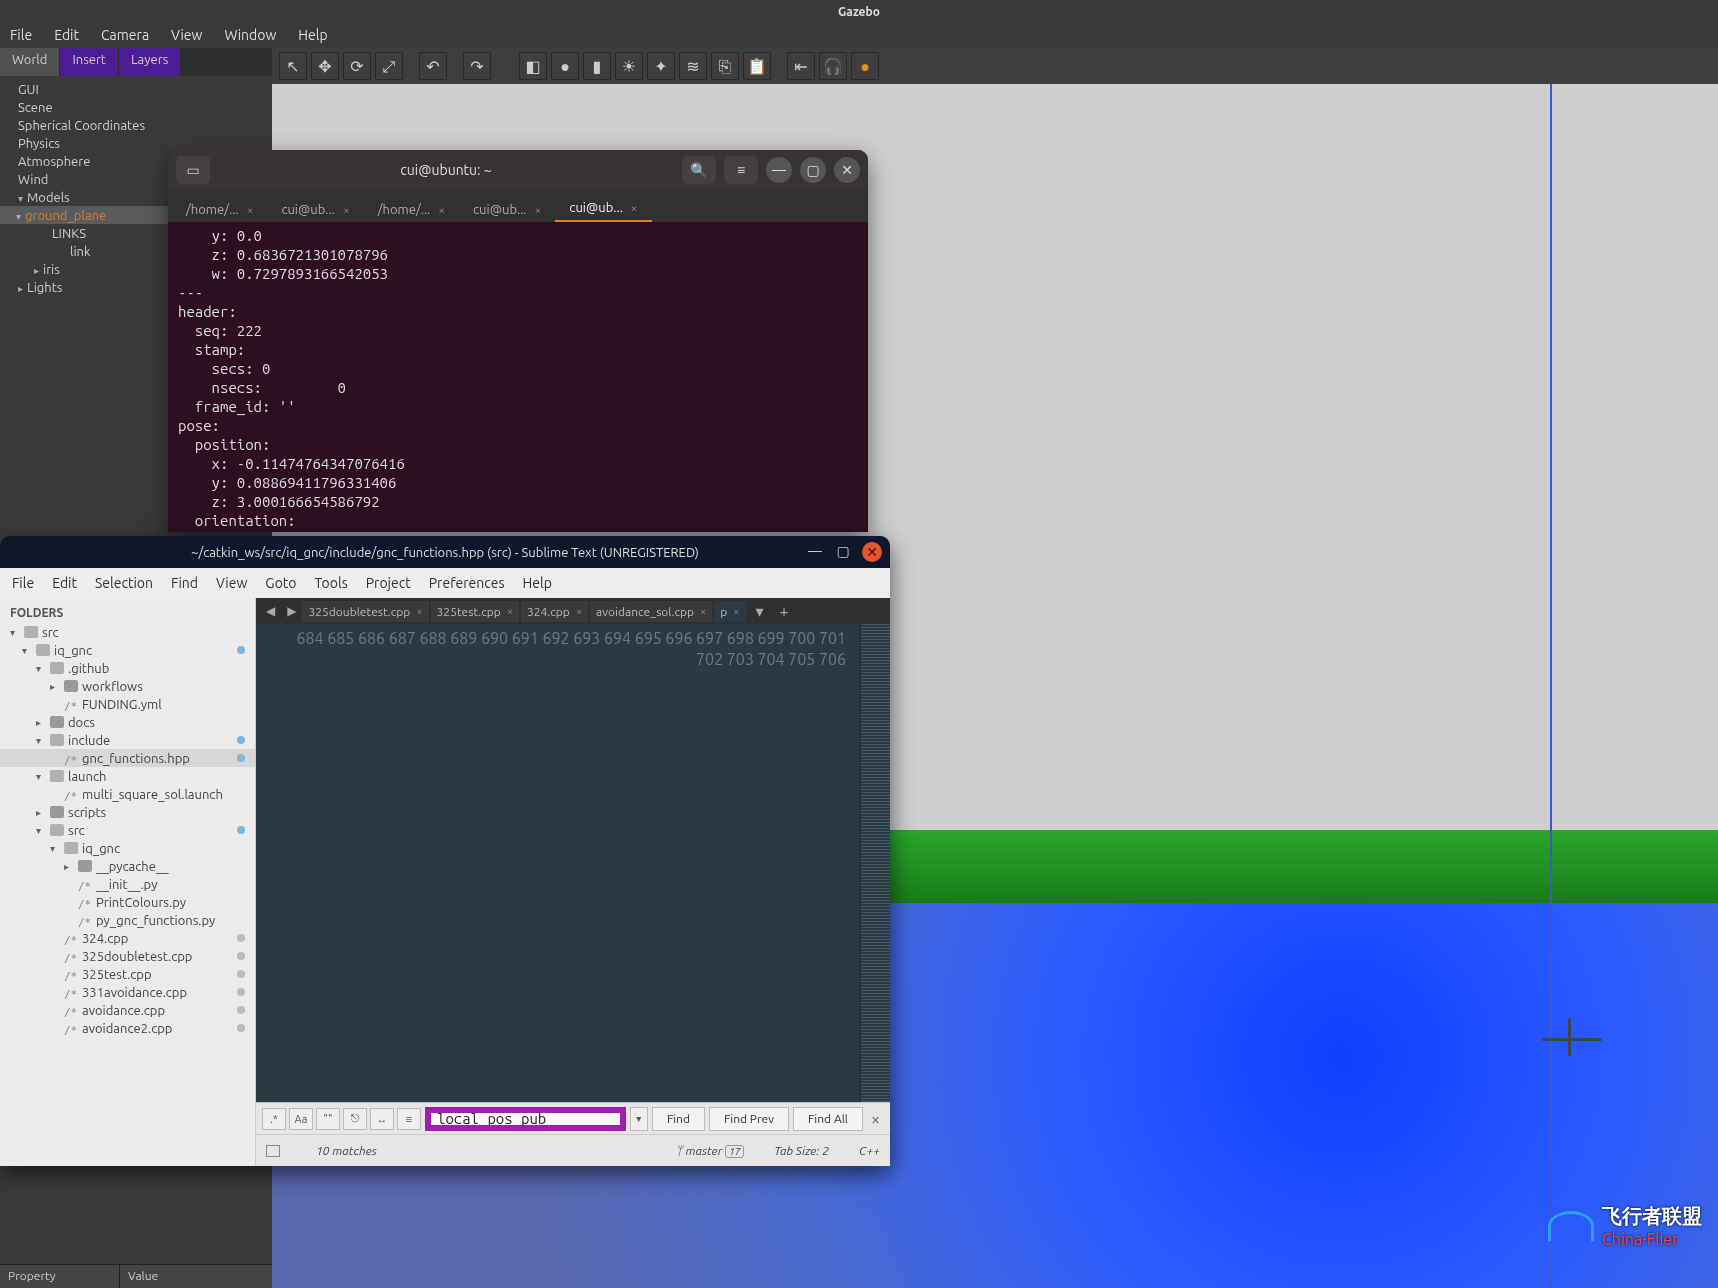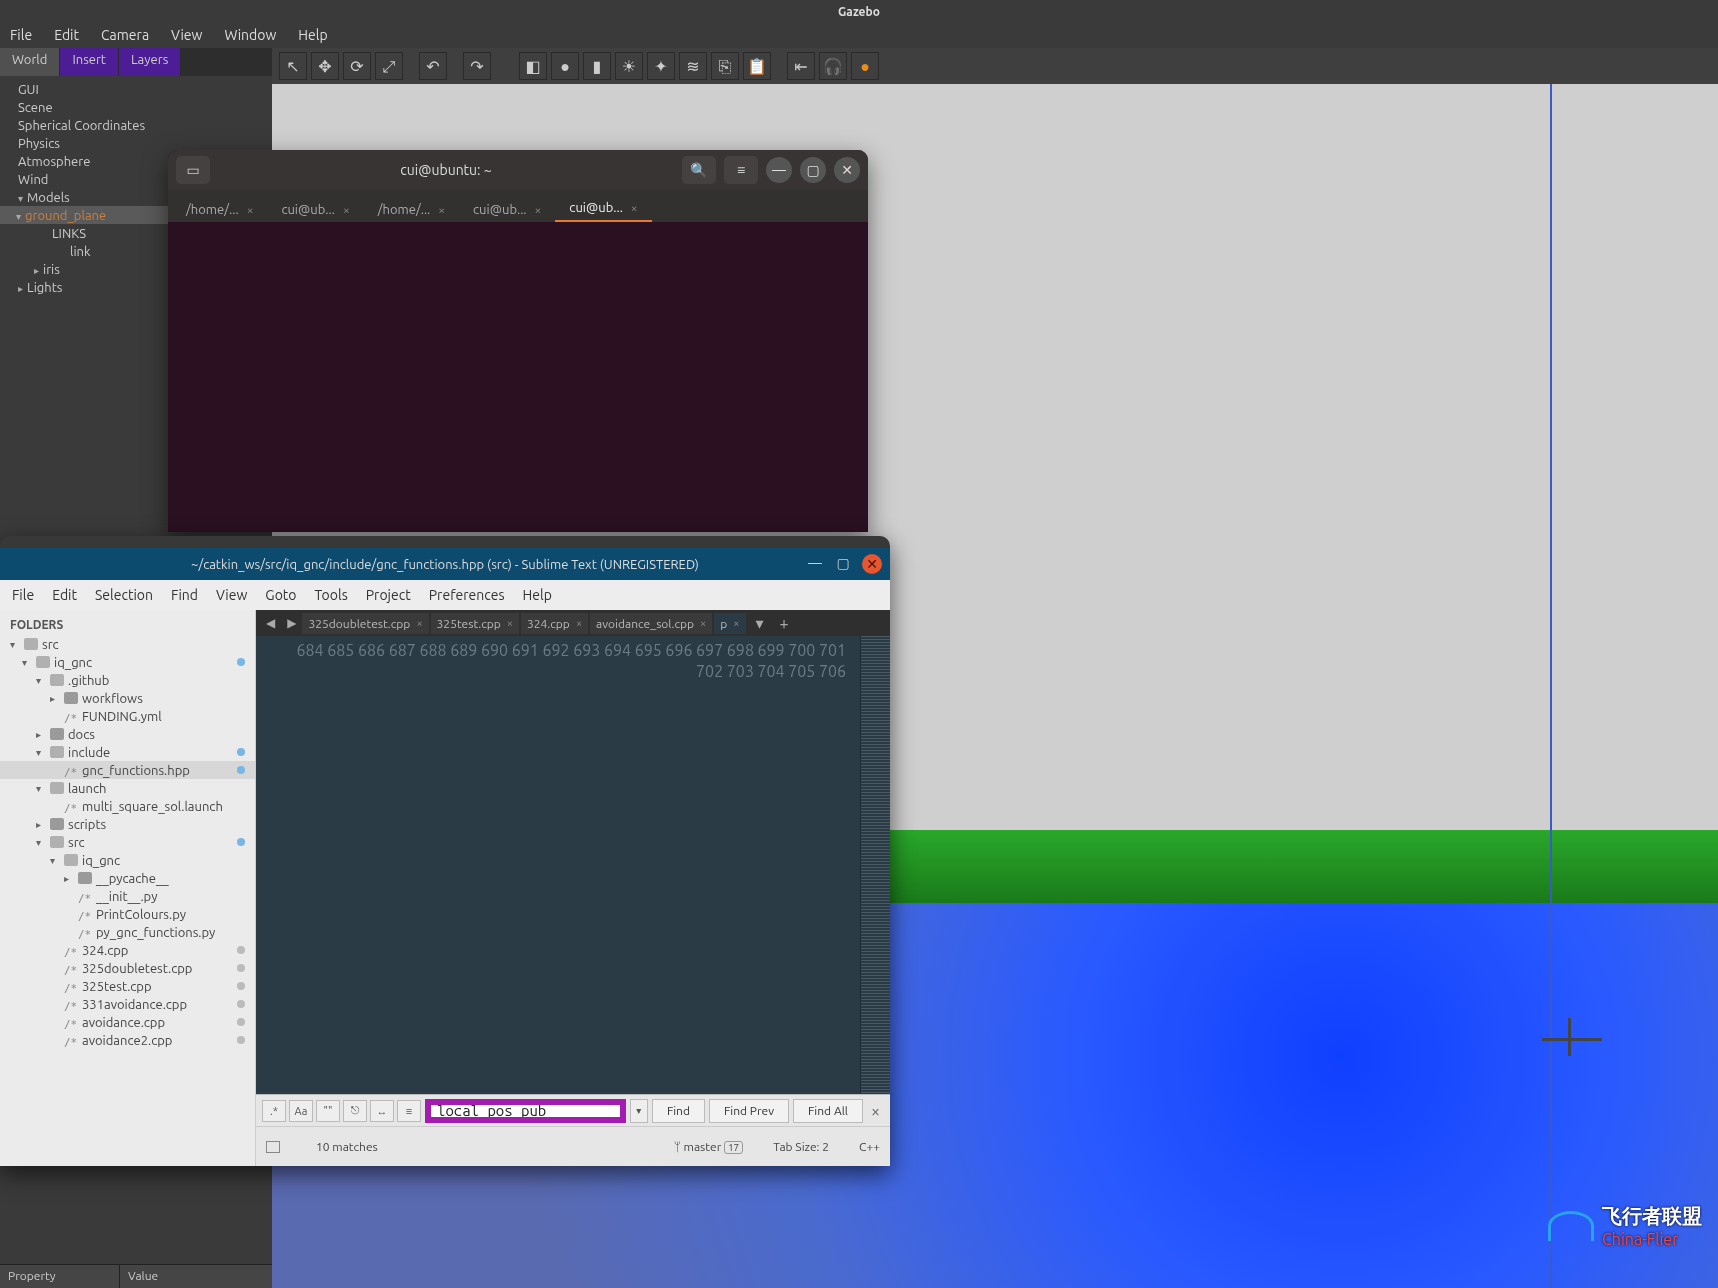--- a/index.html
+++ b/index.html
@@ -49,21 +49,21 @@
 .term-title-text { flex:1; text-align:center; color:#ddd; font-size:14px; }
 .term-close { width:26px;height:26px;border-radius:50%;background:#555;color:#ddd;display:flex;align-items:center;justify-content:center;font-size:14px;}
 .term-tabs { height:32px; background:#333030; display:flex; align-items:flex-end; padding:0 4px; }
 .term-tab { padding:6px 14px; color:#aaa; font-size:13px; display:flex; align-items:center; gap:8px;}
 .term-tab.active { color:#eee; border-bottom:2px solid #e47b2e; }
 .term-tab-x { color:#888; font-size:12px;}
 .term-body { padding:4px 10px; font-family:"Ubuntu Mono",monospace; font-size:15px; color:#ddd; line-height:19px; white-space:pre; background:#2e0f22; height:calc(100% - 72px); overflow:hidden;}
 
 
 .subl-win { position:absolute; left:0; top:536px; width:890px; height:630px; background:#383838; box-shadow:0 8px 24px rgba(0,0,0,.6); border-radius:10px 10px 0 0; overflow:hidden; display:flex; flex-direction:column;}
-.subl-title { height:32px; background:#0c4a6e; display:flex; align-items:center; justify-content:center; color:#ddd; font-size:13px; position:relative;margin-top:12px;}
+.subl-title { height:32px; background:#0f172a; display:flex; align-items:center; justify-content:center; color:#ddd; font-size:13px; position:relative;}
 .subl-title-ctrl { position:absolute; right:8px; display:flex; gap:10px; }
 .subl-title-ctrl span { width:18px;height:18px;display:flex;align-items:center;justify-content:center;color:#ccc;font-size:14px;}
 .subl-title-ctrl .close{ width:20px;height:20px;border-radius:50%;background:#e9552f;color:#3a1607;}
 .subl-menu { height:30px; background:#ededed; display:flex; align-items:center; gap:18px; padding:0 12px; color:#333; font-size:14px;}
 .subl-body { flex:1; display:flex; min-height:0; }
 .subl-side { width:256px; background:#ebebeb; color:#444; font-size:13px; overflow:auto; border-right:1px solid #ccc; padding-top:4px;}
 .subl-side-h { font-weight:bold; font-size:12px; color:#555; padding:4px 10px;}
 .srow { display:flex; align-items:center; padding:2px 4px 2px 10px; gap:4px;}
 .srow .caret{ width:10px; font-size:10px; color:#666;}
 .srow .ic{ width:14px;height:12px; display:inline-block;}
@@ -88,21 +88,21 @@
 .gutter { background:#2b3b46; color:#6d7b84; text-align:right; padding:4px 8px 4px 10px; user-select:none;}
 .codebody { flex:1; padding:4px 0 4px 6px; white-space:pre; overflow:hidden; color:#cfd9de;}
 .minimap{ width:36px; background:#2b3b46; border-left:1px solid #1f2c35; background-image:repeating-linear-gradient(#4a5a64 0 1px, transparent 1px 3px);}
 
 .subl-find { height:32px; background:#e6e6e6; display:flex; align-items:center; gap:4px; padding:0 6px; border-top:1px solid #bbb;}
 .fopt{ width:24px;height:22px;border:1px solid #bbb;background:#eee;display:flex;align-items:center;justify-content:center;font-size:11px;color:#555;}
 .find-input{ flex:1; height:24px; padding:0 6px; font-family:"Ubuntu Mono",monospace; font-size:15px; color:#222; background:#fff; border:6px solid #a21caf;}
 .find-dd{ width:18px;height:24px;border:1px solid #bbb;background:#eee;color:#555;display:flex;align-items:center;justify-content:center;font-size:10px;}
 .fbtn{ padding:0 14px; height:24px; border:1px solid #bbb; background:#f2f2f2; font-size:12px; color:#333;}
 .fclose{font-size:16px;color:#666;padding:0 4px;}
-.subl-status{ height:40px; background:#e6e6e6; display:flex; align-items:center; font-size:12px; color:#444; padding:0 10px; border-top:1px solid #ccc; gap:30px;}
+.subl-status{ height:32px; background:#e6e6e6; display:flex; align-items:center; font-size:12px; color:#444; padding:0 10px; border-top:1px solid #ccc; gap:30px;font-style:italic;}
 .subl-status .spacer{flex:1;}
 .subl-status .box{width:14px;height:12px;border:1px solid #888;margin-right:6px;}
 
 
 .wm { position:absolute; right:16px; bottom:40px; display:flex; align-items:center; gap:8px; color:#fff; font-size:20px; font-weight:bold; text-shadow:0 0 3px #000;}
 .wm .logo{ width:46px;height:30px;border-radius:50% 50% 0 0;border:3px solid #2aa4e8;border-bottom:none; position:relative;}
 .wm .sub{ font-size:16px; font-weight:normal; color:#ef4444; display:block;}
 </style>
 </head>
 <body>
@@ -206,20 +206,36 @@
       </div>
       <div class="term-tab">
         <span>cui@ub...</span>
         <span class="term-tab-x">×</span>
       </div>
       <div class="term-tab active">
         <span>cui@ub...</span>
         <span class="term-tab-x">×</span>
       </div>
     </div>
+  <div class="term-body">    y: 0.0
+    z: 0.6836721301078796
+    w: 0.7297893166542053
+---
+header:
+  seq: 222
+  stamp:
+    secs: 0
+    nsecs:         0
+  frame_id: ''
+pose:
+  position:
+    x: -0.11474764347076416
+    y: 0.08869411796331406
+    z: 3.000166654586792
+  orientation:</div>
 </div>
 
 <div class="subl-win">
   <div class="subl-title">
     <span>~/catkin_ws/src/iq_gnc/include/gnc_functions.hpp (src) - Sublime Text (UNREGISTERED)</span>
     <div class="subl-title-ctrl">
       <span>—</span>
       <span>▢</span>
       <span class="close">✕</span>
     </div>

